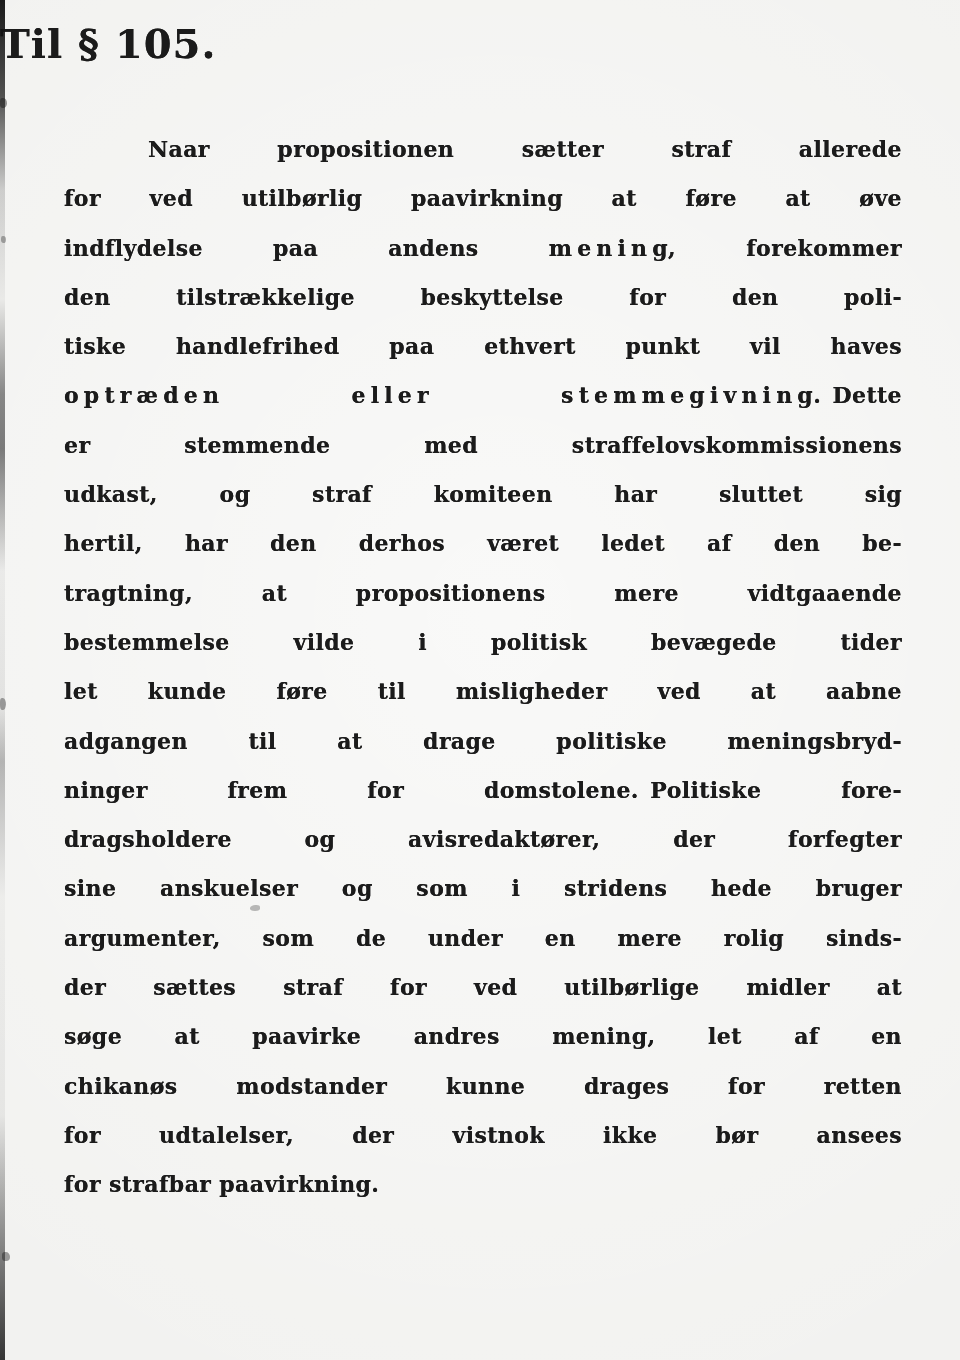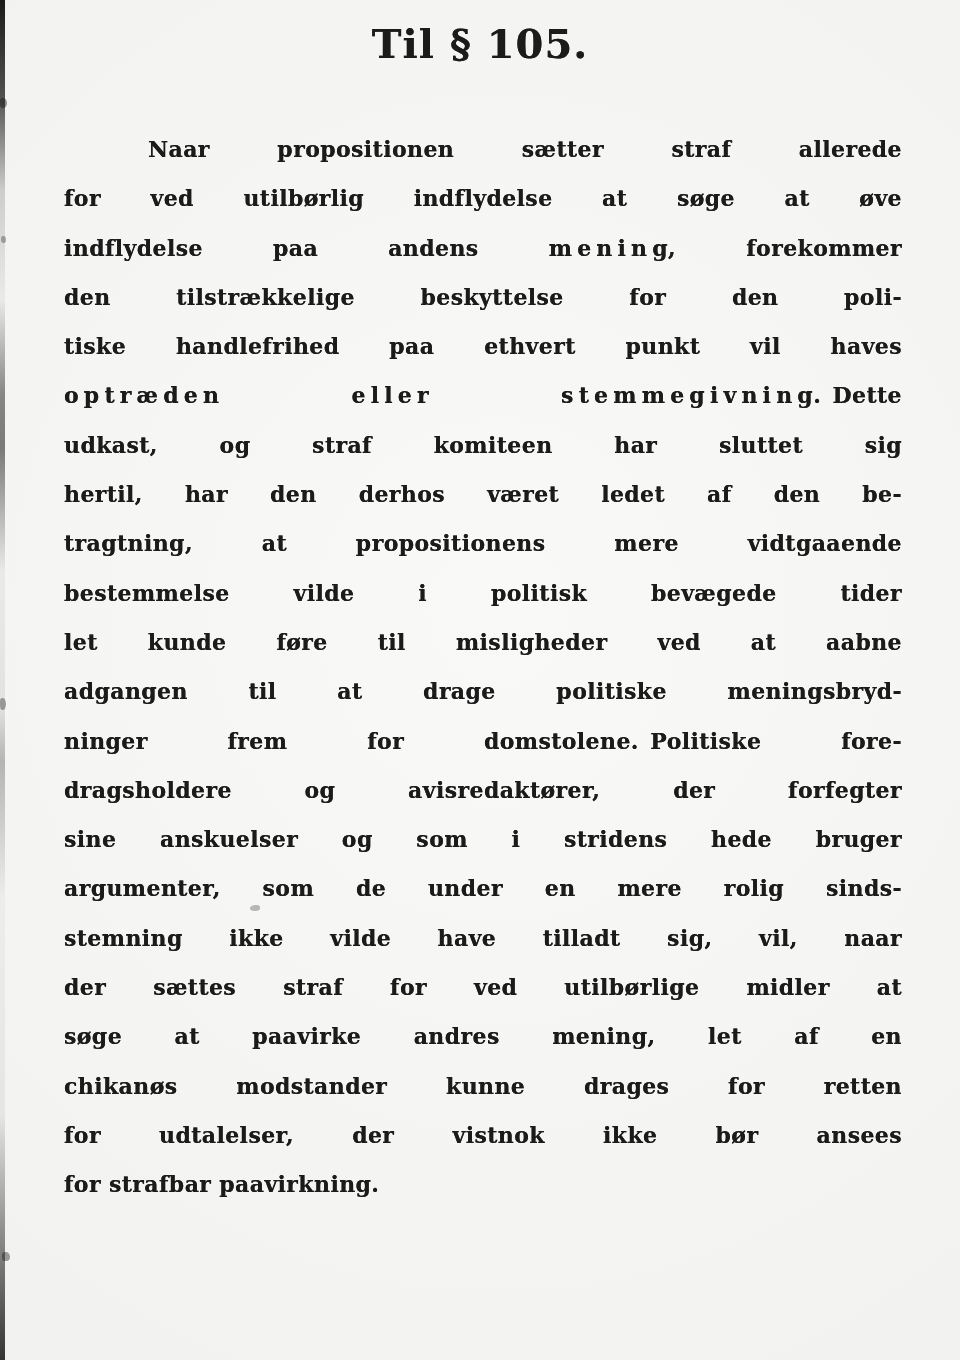--- a/index.html
+++ b/index.html
@@ -45,21 +45,20 @@
     border-radius: 40% 60% 55% 45%;
   }
   .speck.s1 { left: 0px;  top: 98px;  width: 7px;  height: 10px; opacity: .55; }
   .speck.s2 { left: 1px;  top: 236px; width: 5px;  height: 7px;  opacity: .4; }
   .speck.s3 { left: 0px;  top: 698px; width: 6px;  height: 12px; opacity: .45; }
   .speck.s4 { left: 2px;  top: 1252px;width: 8px;  height: 9px;  opacity: .5; }
   .speck.s5 { left: 250px;top: 905px; width: 10px; height: 6px;  opacity: .35; border-radius: 60% 40% 50% 50%; }
 
   .title {
     padding-top: 21px;
-    text-align: center;
     font-size: 40px;
     line-height: 46px;
     font-weight: 700;
     letter-spacing: 1px;
     text-shadow: 0 0 0.6px rgba(20,20,20,0.85);
   }
   .text-block {
     margin: 60px 58px 0 64px;
   }
   .line {
@@ -84,35 +83,35 @@
   <div class="speck s1"></div>
   <div class="speck s2"></div>
   <div class="speck s3"></div>
   <div class="speck s4"></div>
   <div class="speck s5"></div>
 
   <div class="title">Til § 105.</div>
 
   <div class="text-block">
     <div class="line indent">Naar propositionen sætter straf allerede</div>
-    <div class="line">for ved utilbørlig indflydelse at søge at øve</div>
+    <div class="line">for ved utilbørlig paavirkning at føre at øve</div>
     <div class="line">indflydelse paa andens m e n i n g, forekommer</div>
     <div class="line">den tilstrækkelige beskyttelse for den poli-</div>
     <div class="line">tiske handlefrihed paa ethvert punkt vil haves</div>
     <div class="line">o p t r æ d e n e l l e r s t e m m e g i v n i n g. Dette</div>
+    <div class="line">er stemmende med straffelovskommissionens</div>
     <div class="line">udkast, og straf komiteen har sluttet sig</div>
     <div class="line">hertil, har den derhos været ledet af den be-</div>
     <div class="line">tragtning, at propositionens mere vidtgaaende</div>
     <div class="line">bestemmelse vilde i politisk bevægede tider</div>
     <div class="line">let kunde føre til misligheder ved at aabne</div>
     <div class="line">adgangen til at drage politiske meningsbryd-</div>
     <div class="line">ninger frem for domstolene. Politiske fore-</div>
     <div class="line">dragsholdere og avisredaktører, der forfegter</div>
     <div class="line">sine anskuelser og som i stridens hede bruger</div>
     <div class="line">argumenter, som de under en mere rolig sinds-</div>
-    <div class="line">stemning ikke vilde have tilladt sig, vil, naar</div>
     <div class="line">der sættes straf for ved utilbørlige midler at</div>
     <div class="line">søge at paavirke andres mening, let af en</div>
     <div class="line">chikanøs modstander kunne drages for retten</div>
     <div class="line">for udtalelser, der vistnok ikke bør ansees</div>
     <div class="line final">for strafbar paavirkning.</div>
   </div>
 </div>
 
 </body></html>

